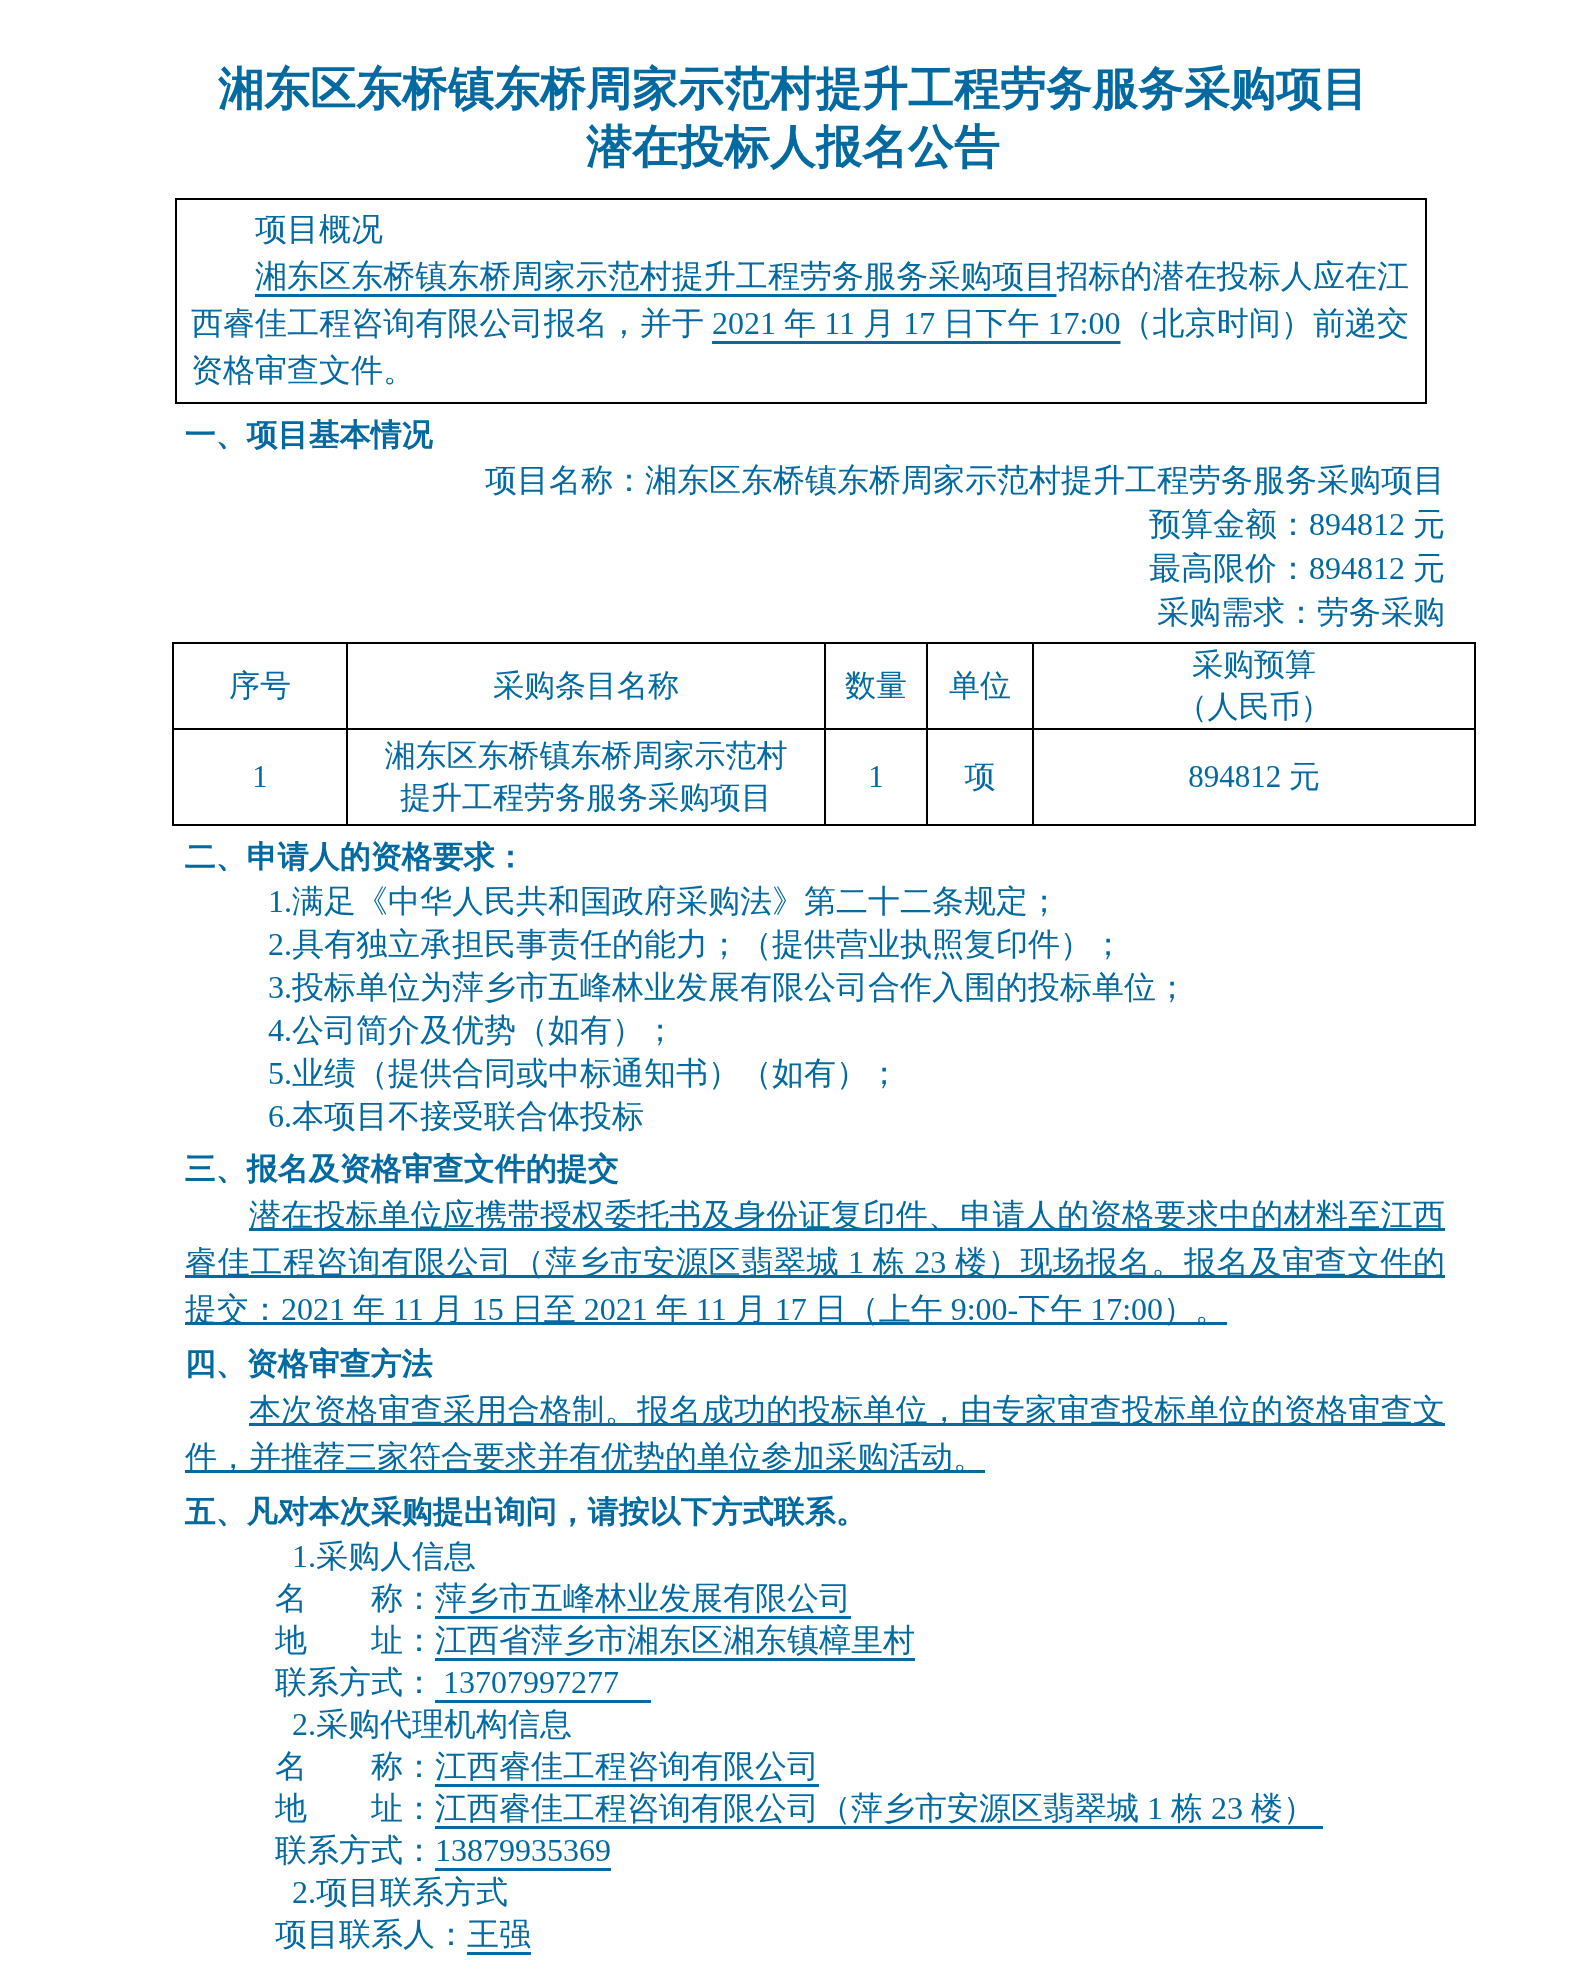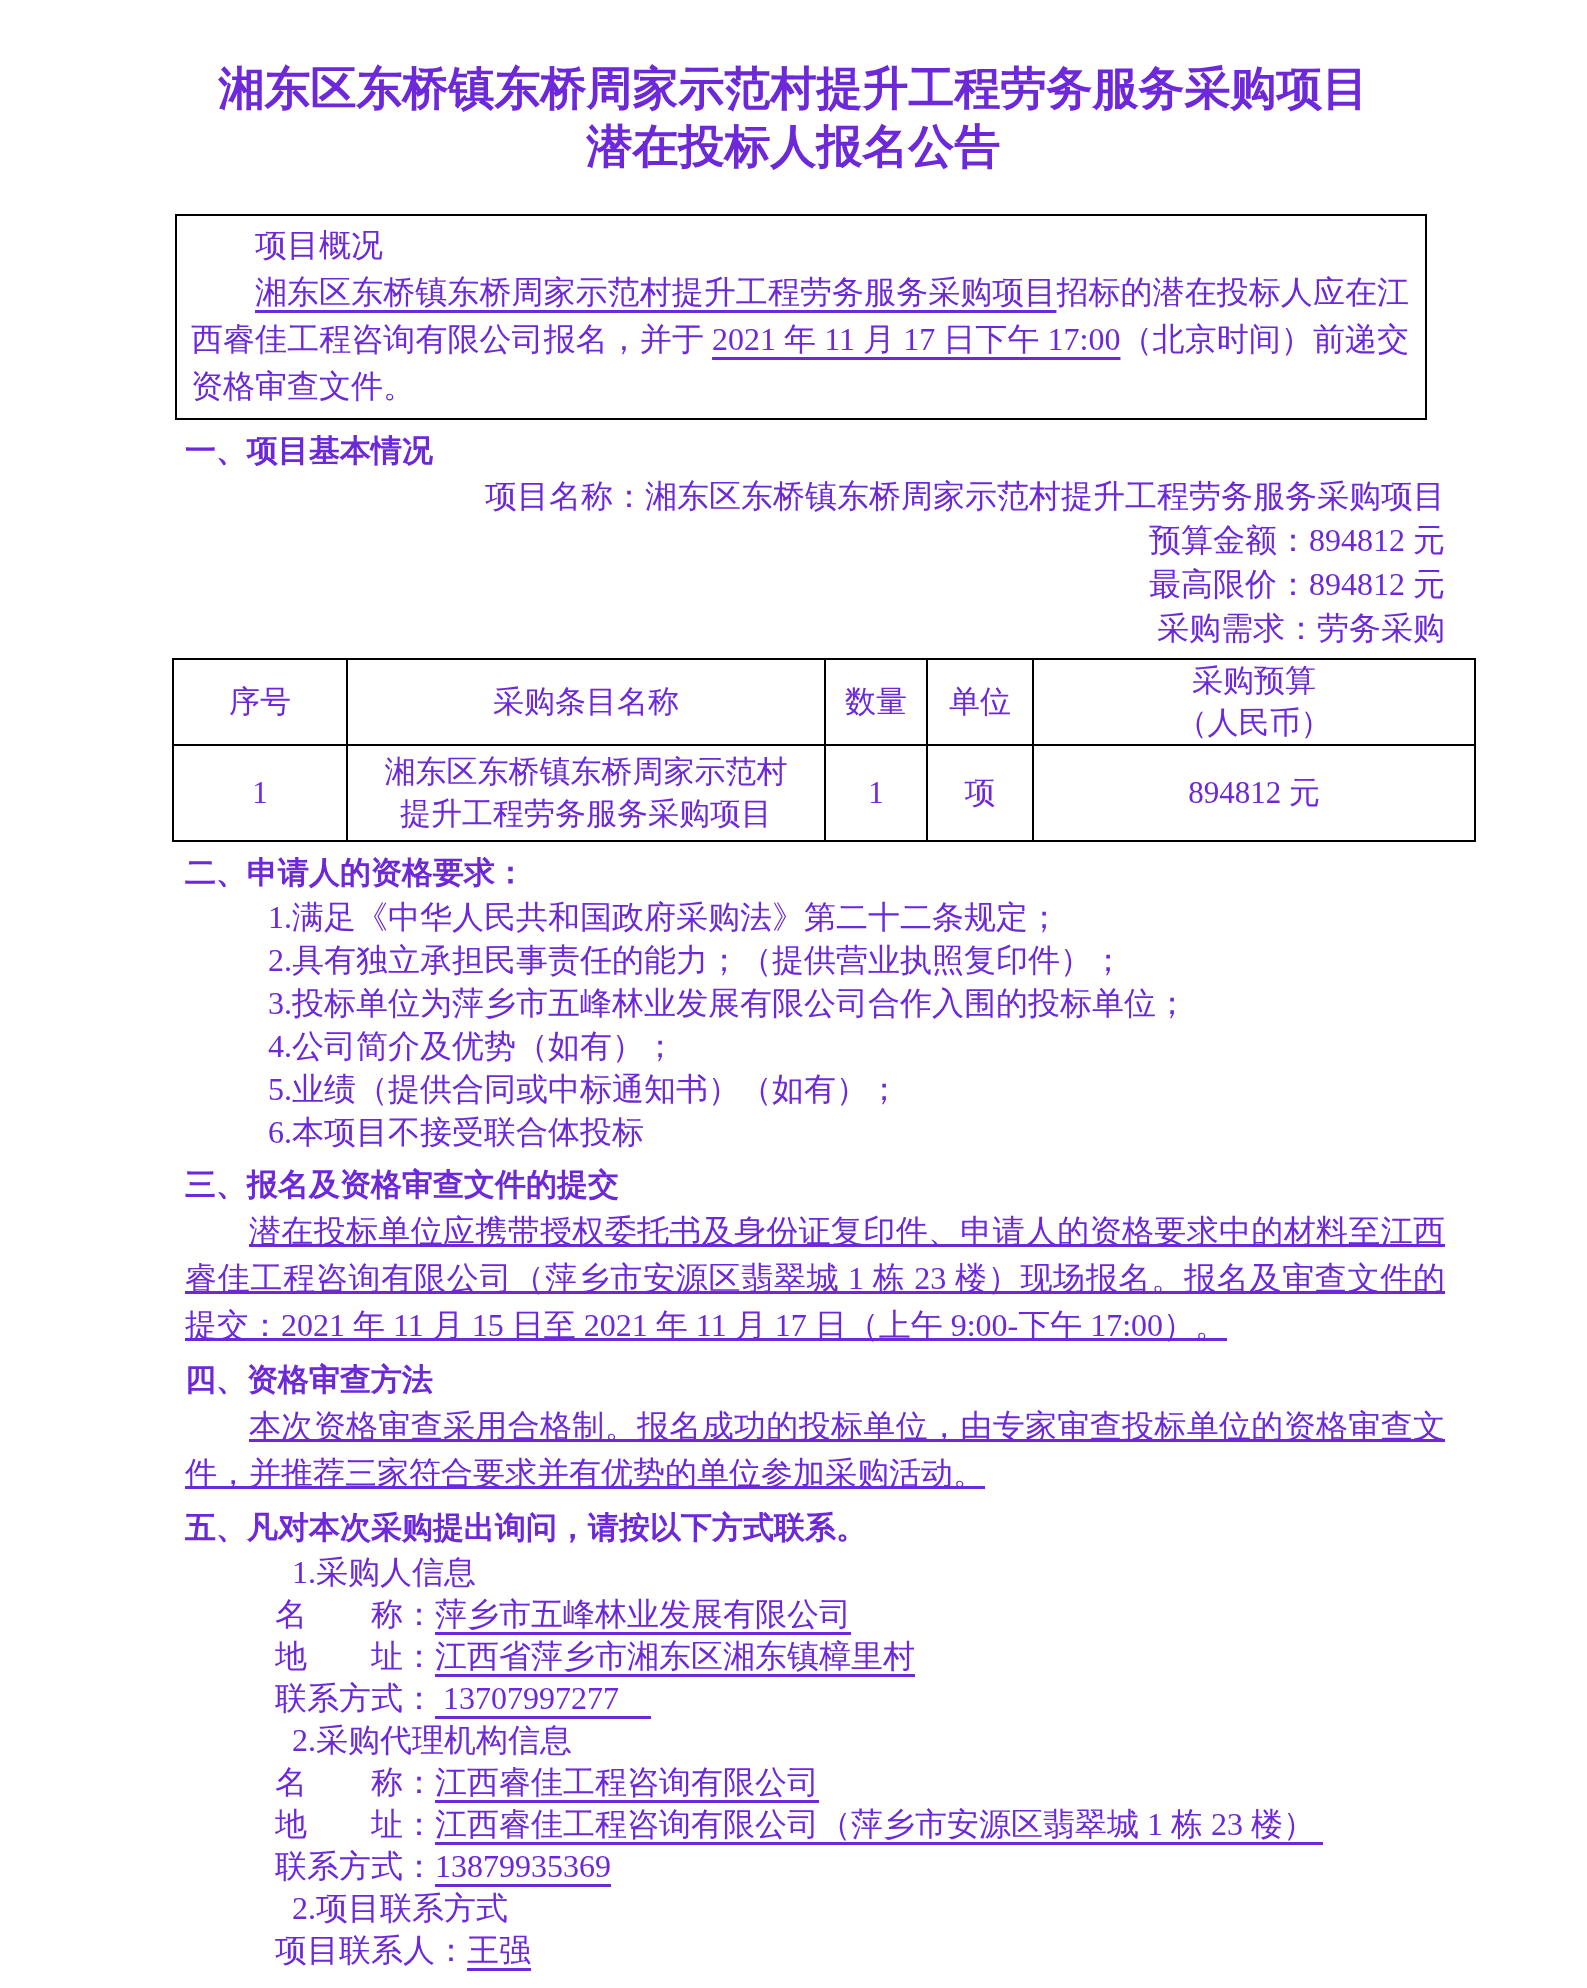--- a/index.html
+++ b/index.html
@@ -1,34 +1,34 @@
 <!DOCTYPE html>
 <html><head>
 <meta charset="utf-8">
 <style>
   html,body{margin:0;padding:0;background:#ffffff;}
   .page{
     position:relative;
     width:1587px;height:1988px;
-    background:#ffffff;color:#6d28d9;
+    background:#ffffff;color:#0369a1;
     font-family:"Liberation Serif","DejaVu Serif",serif;
     font-size:32px;
     overflow:hidden;
     box-sizing:border-box;
   }
   .doc-title{
     padding-top:60px;
     text-align:center;
     font-weight:bold;
     font-size:46px;
     line-height:58px;
     font-family:"Liberation Serif","DejaVu Serif",serif;
   }
   .overview-box{
-    margin:38px 160px 0 175px;
+    margin:22px 160px 0 175px;
     border:2px solid #000000;
     padding:6px 16px 8px 14px;
     line-height:47px;
     box-sizing:border-box;
   }
   .ov-label{text-indent:2em;}
   .ov-para{margin:0;text-indent:2em;text-align:justify;}
   .sec-h{
     margin:10px 142px 2px 185px;
     font-family:"Liberation Sans","DejaVu Sans",sans-serif;

